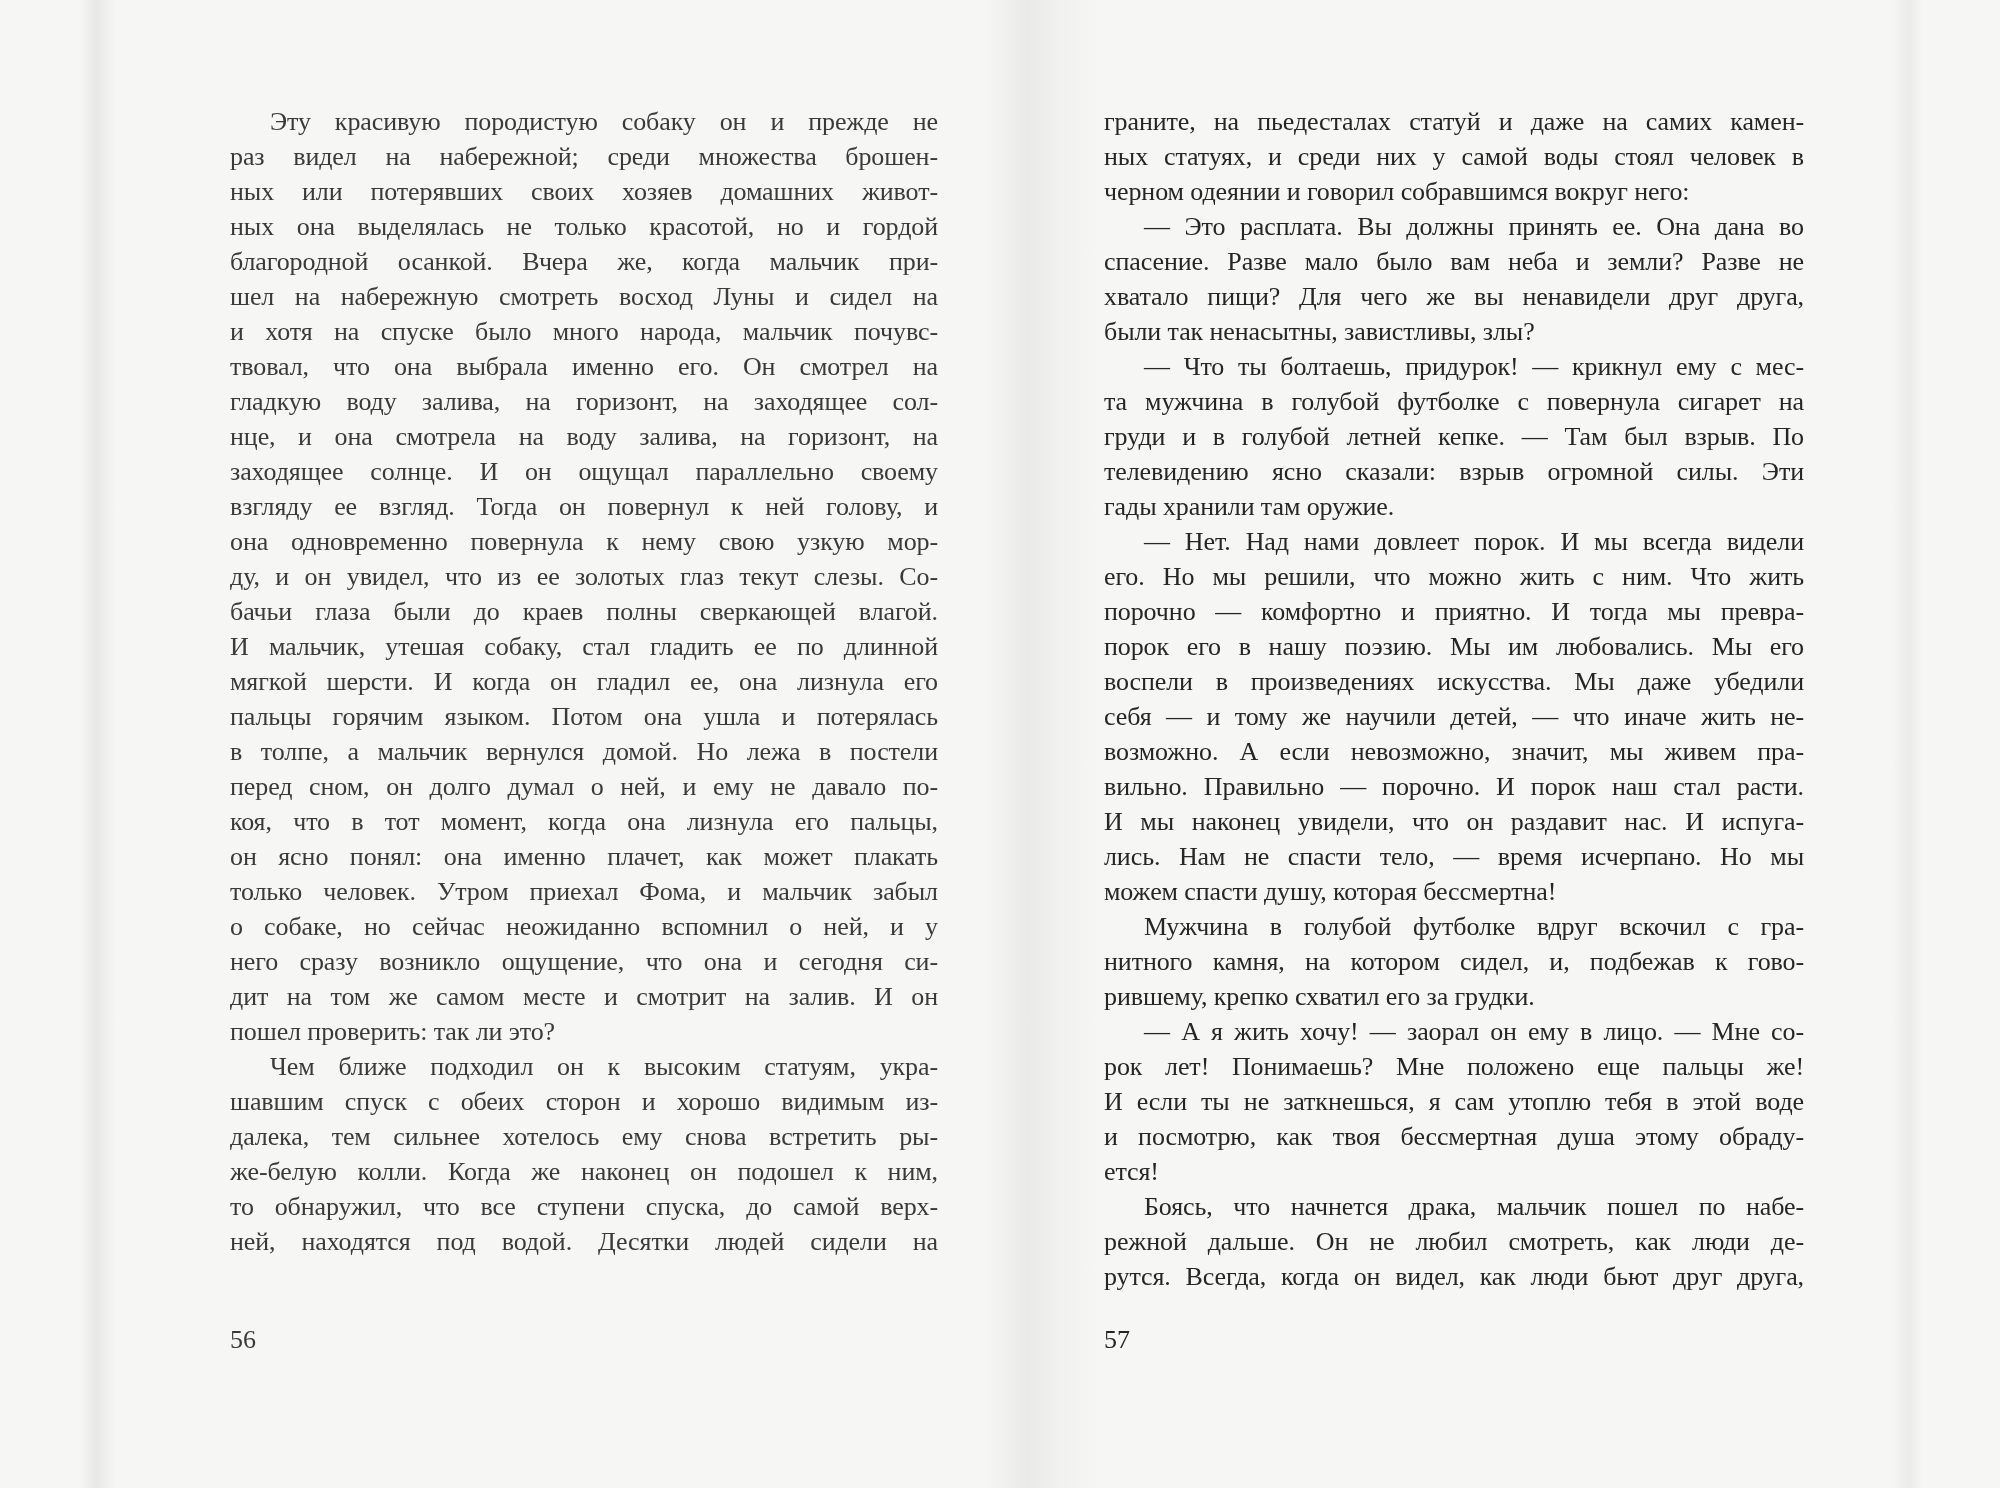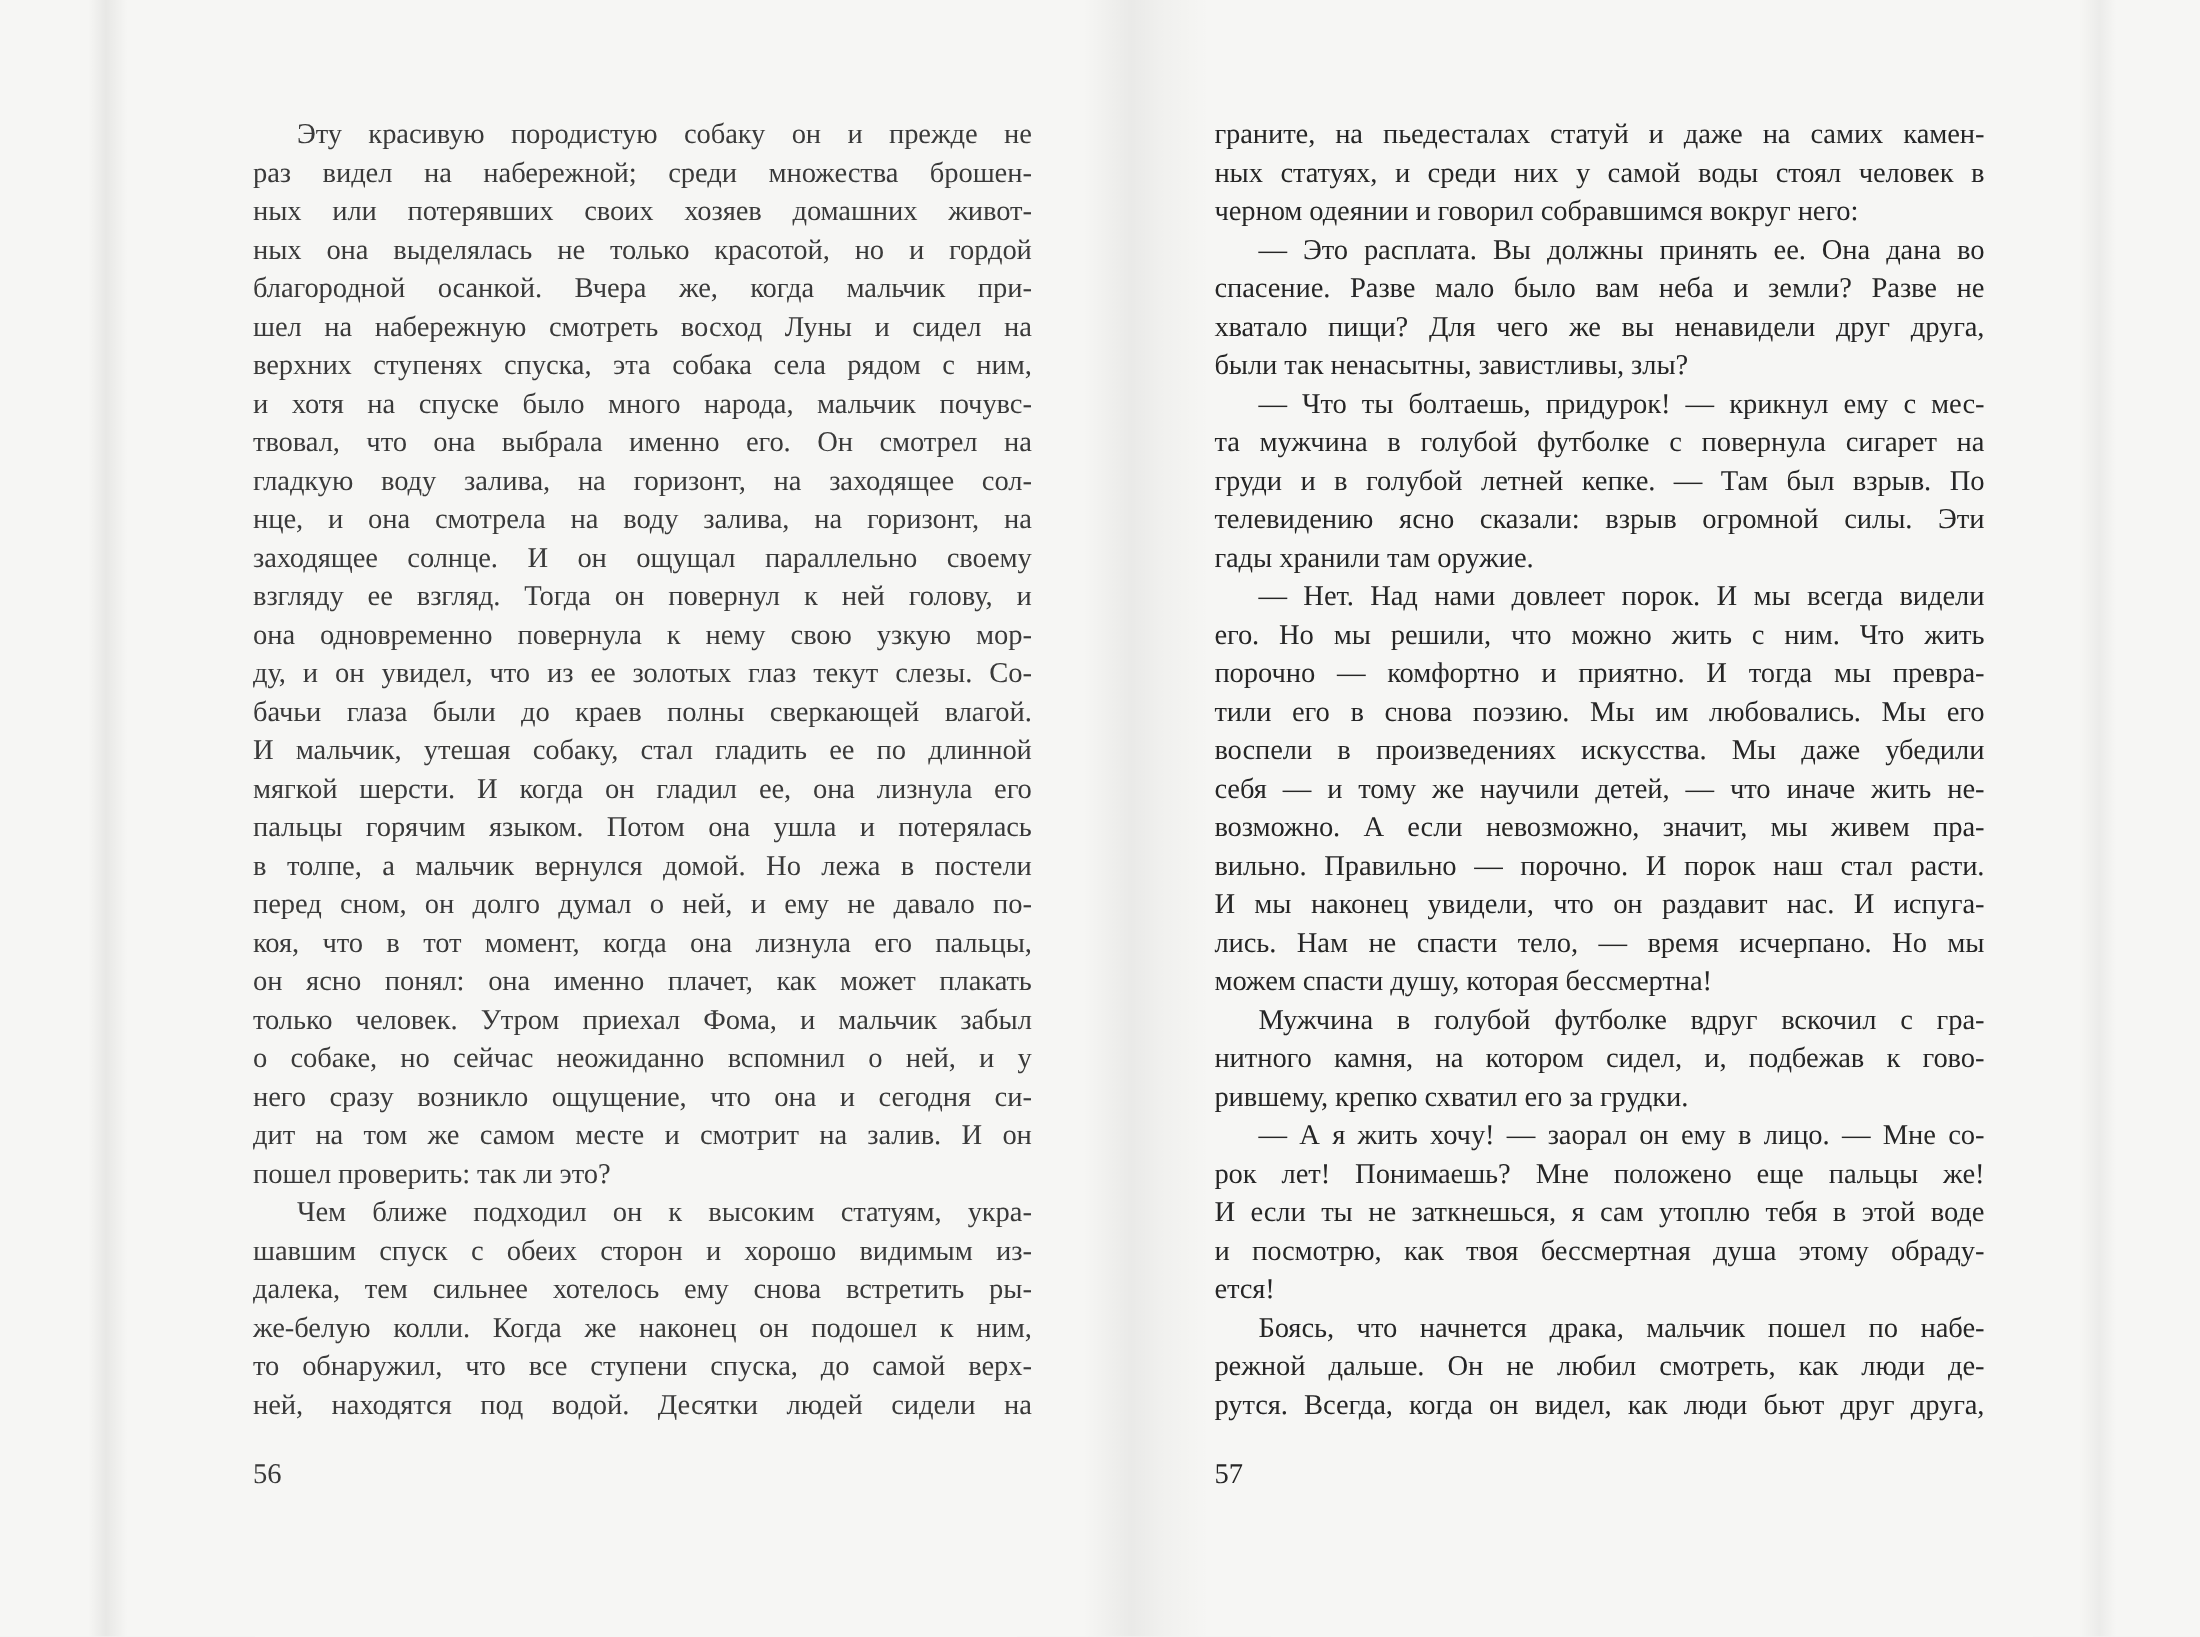--- a/index.html
+++ b/index.html
@@ -92,21 +92,20 @@
   <div class="edge-shadow spine"></div>
   <div class="edge-shadow edge-right"></div>
 
   <div class="textblock textblock-left">
       <div class="line indent">Эту красивую породистую собаку он и прежде не</div>
       <div class="line">раз видел на набережной; среди множества брошен-</div>
       <div class="line">ных или потерявших своих хозяев домашних живот-</div>
       <div class="line">ных она выделялась не только красотой, но и гордой</div>
       <div class="line">благородной осанкой. Вчера же, когда мальчик при-</div>
       <div class="line">шел на набережную смотреть восход Луны и сидел на</div>
-      <div class="line">верхних ступенях спуска, эта собака села рядом с ним,</div>
       <div class="line">и хотя на спуске было много народа, мальчик почувс-</div>
       <div class="line">твовал, что она выбрала именно его. Он смотрел на</div>
       <div class="line">гладкую воду залива, на горизонт, на заходящее сол-</div>
       <div class="line">нце, и она смотрела на воду залива, на горизонт, на</div>
       <div class="line">заходящее солнце. И он ощущал параллельно своему</div>
       <div class="line">взгляду ее взгляд. Тогда он повернул к ней голову, и</div>
       <div class="line">она одновременно повернула к нему свою узкую мор-</div>
       <div class="line">ду, и он увидел, что из ее золотых глаз текут слезы. Со-</div>
       <div class="line">бачьи глаза были до краев полны сверкающей влагой.</div>
       <div class="line">И мальчик, утешая собаку, стал гладить ее по длинной</div>
@@ -139,21 +138,21 @@
       <div class="line">хватало пищи? Для чего же вы ненавидели друг друга,</div>
       <div class="line noj">были так ненасытны, завистливы, злы?</div>
       <div class="line indent">— Что ты болтаешь, придурок! — крикнул ему с мес-</div>
       <div class="line">та мужчина в голубой футболке с повернула сигарет на</div>
       <div class="line">груди и в голубой летней кепке. — Там был взрыв. По</div>
       <div class="line">телевидению ясно сказали: взрыв огромной силы. Эти</div>
       <div class="line noj">гады хранили там оружие.</div>
       <div class="line indent">— Нет. Над нами довлеет порок. И мы всегда видели</div>
       <div class="line">его. Но мы решили, что можно жить с ним. Что жить</div>
       <div class="line">порочно — комфортно и приятно. И тогда мы превра-</div>
-      <div class="line">тили его в снова поэзию. Мы им любовались. Мы его</div>
+      <div class="line">порок его в нашу поэзию. Мы им любовались. Мы его</div>
       <div class="line">воспели в произведениях искусства. Мы даже убедили</div>
       <div class="line">себя — и тому же научили детей, — что иначе жить не-</div>
       <div class="line">возможно. А если невозможно, значит, мы живем пра-</div>
       <div class="line">вильно. Правильно — порочно. И порок наш стал расти.</div>
       <div class="line">И мы наконец увидели, что он раздавит нас. И испуга-</div>
       <div class="line">лись. Нам не спасти тело, — время исчерпано. Но мы</div>
       <div class="line noj">можем спасти душу, которая бессмертна!</div>
       <div class="line indent">Мужчина в голубой футболке вдруг вскочил с гра-</div>
       <div class="line">нитного камня, на котором сидел, и, подбежав к гово-</div>
       <div class="line noj">рившему, крепко схватил его за грудки.</div>

